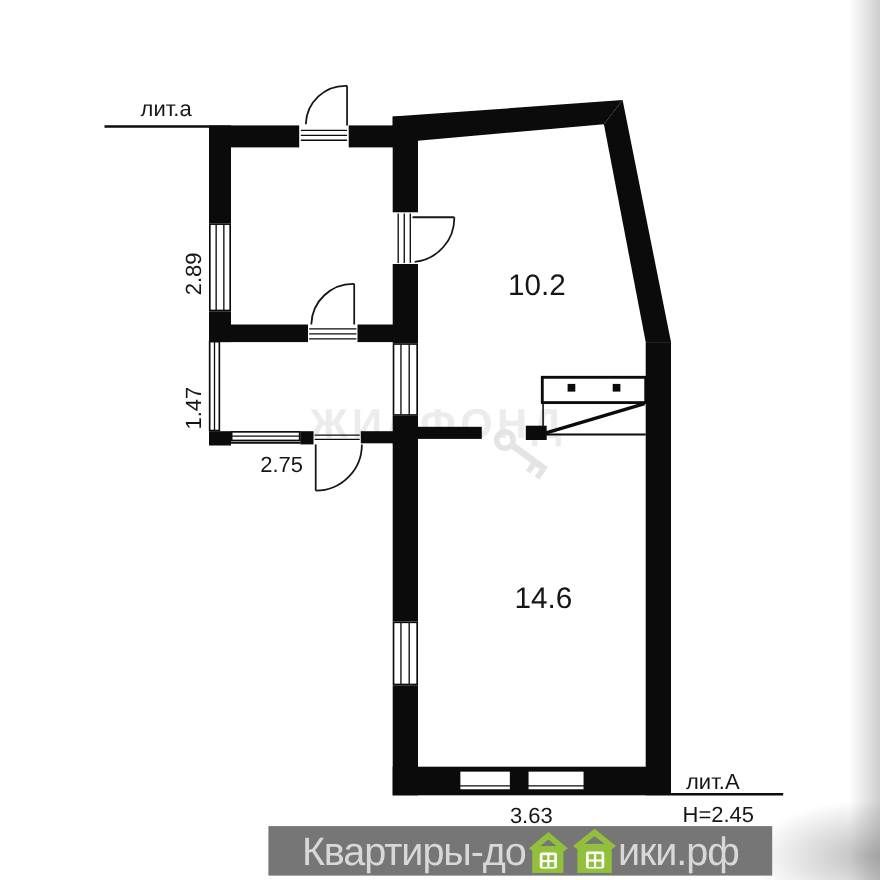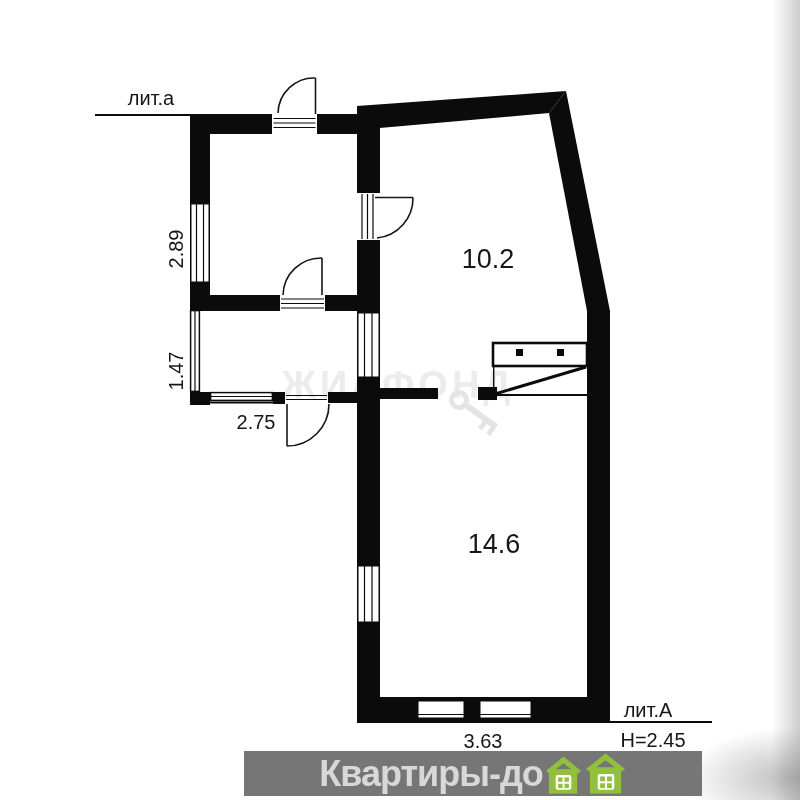--- a/index.html
+++ b/index.html
@@ -9,21 +9,21 @@
   .wall{fill:var(--wall,#0b0b0b);}
   .wline{stroke:var(--wall,#0b0b0b);}
   .win{fill:#fff;stroke:var(--wall,#0b0b0b);stroke-width:1.5;}
   .thin{stroke:var(--wall,#0b0b0b);stroke-width:1.2;fill:none;}
   .door{stroke:#161616;stroke-width:1.6;fill:none;}
   .lbl{font-size:20px;fill:var(--text,#161616);}
   .area{font-size:27px;fill:var(--text,#161616);}
   .wm{font-size:38px;font-weight:bold;fill:var(--watermark,#ececec);letter-spacing:4px;}
   #banner-band{position:absolute;left:244px;top:751px;width:458px;height:45px;
     background:var(--banner-bg,#767676);display:flex;align-items:center;justify-content:center;}
-  .bt{font-weight:bold;font-size:36px;line-height:1;color:var(--banner-text,#d8d8d8);
+  .bt{font-weight:normal;font-size:36px;line-height:1;color:var(--banner-text,#d8d8d8);
       letter-spacing:-1px;white-space:nowrap;}
   #edge-shadow{position:absolute;right:0;top:0;width:28px;height:100%;
     background:linear-gradient(to right,rgba(140,140,140,0),rgba(125,125,125,0.38));}
   #corner-shadow{position:absolute;right:0;bottom:0;width:115px;height:72px;
     background:radial-gradient(ellipse at 95% 70%,rgba(120,120,120,0.5),rgba(120,120,120,0) 72%);}
 </style>
 </head>
 <body>
 
 <div id="stage">
@@ -182,17 +182,18 @@
         <rect x="22" y="25.5" width="4.5" height="4.5" fill="var(--house-green,#93c03c)"></rect>
         <rect x="15.5" y="32" width="4.5" height="4.5" fill="var(--house-green,#93c03c)"></rect>
         <rect x="22" y="32" width="4.5" height="4.5" fill="var(--house-green,#93c03c)"></rect>
         <rect x="56" y="22" width="17" height="16" rx="2" fill="#fff"></rect>
         <rect x="58.5" y="24.5" width="5" height="5" fill="var(--house-green,#93c03c)"></rect>
         <rect x="65.5" y="24.5" width="5" height="5" fill="var(--house-green,#93c03c)"></rect>
         <rect x="58.5" y="31.5" width="5" height="5" fill="var(--house-green,#93c03c)"></rect>
         <rect x="65.5" y="31.5" width="5" height="5" fill="var(--house-green,#93c03c)"></rect>
       </g>
     </svg>
+    <span class="bt">ики.рф</span>
   </div>
 
   <div id="edge-shadow"></div>
   <div id="corner-shadow"></div>
 </div>
 
 </body></html>

